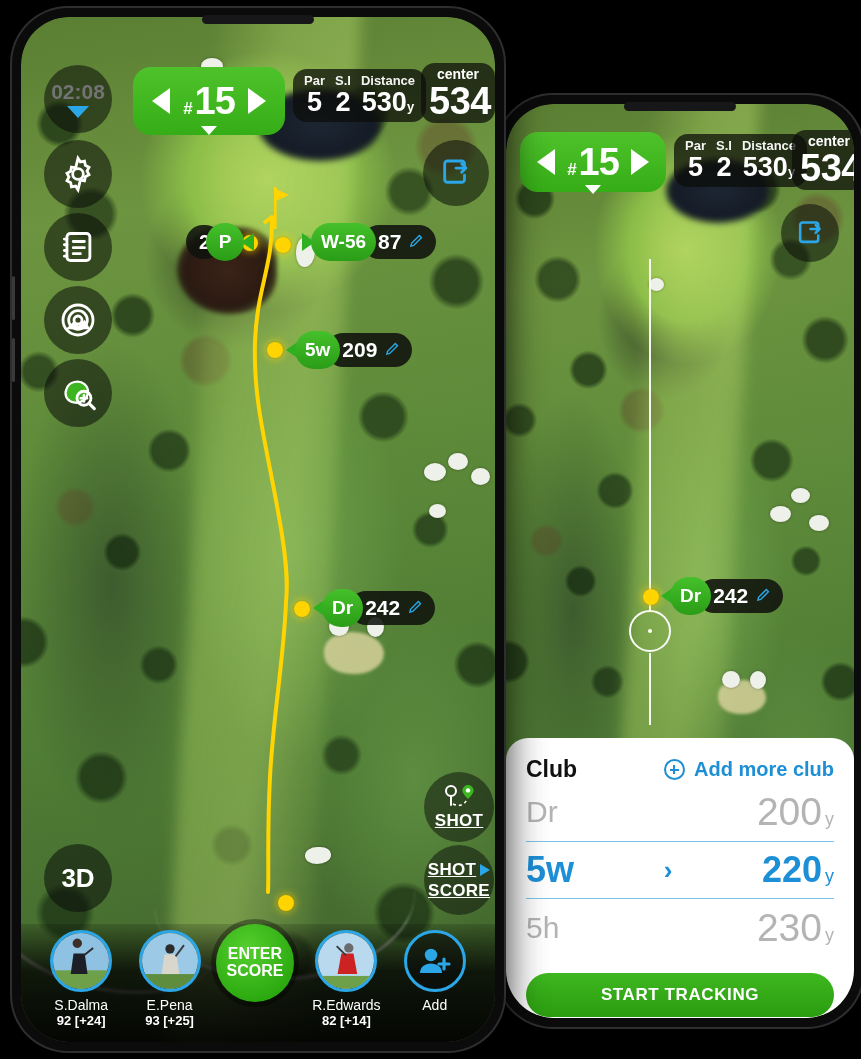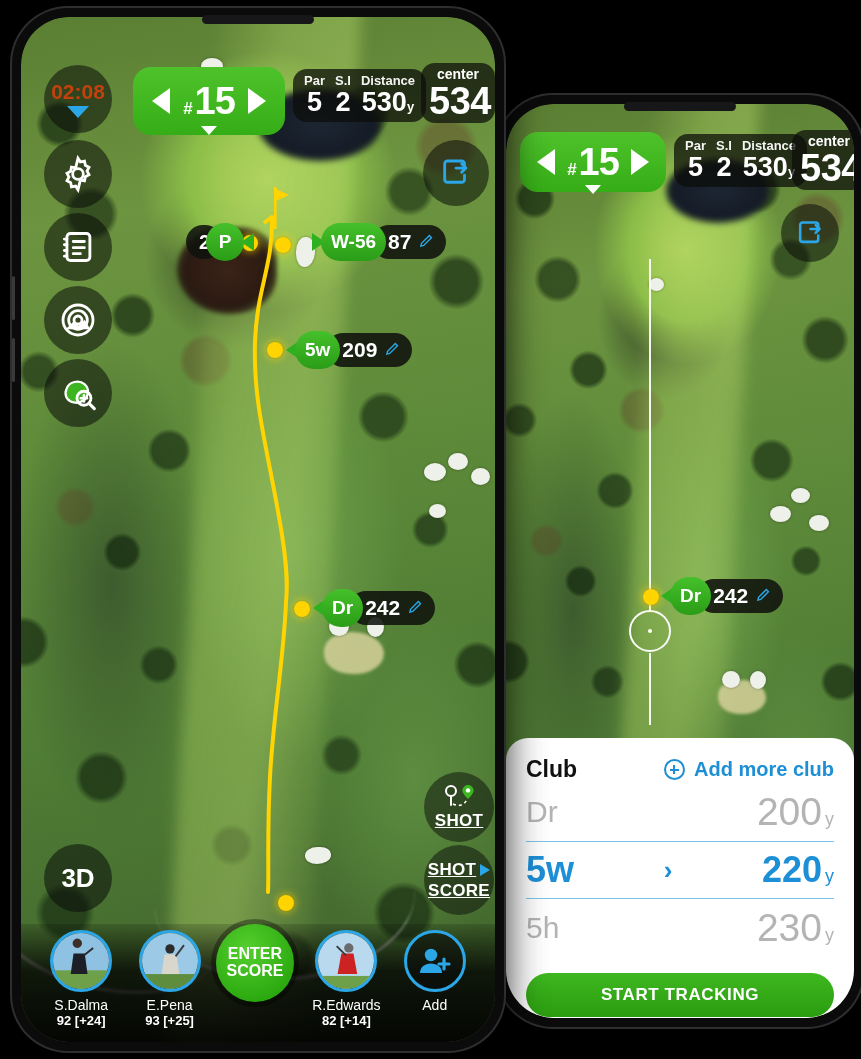--- a/index.html
+++ b/index.html
@@ -138,21 +138,21 @@
   .center-badge .lab { font-size: 14px; font-weight: 600; display:block; line-height:1.1; }
   .center-badge .val { font-size: 38px; font-weight: 700; line-height: 1; letter-spacing: -.5px; }
 
   
   .rbtn {
     position: absolute; border-radius: 50%;
     background: rgba(10,12,9,.55);
     display: flex; flex-direction: column; align-items: center; justify-content: center;
     color: #fff;
   }
-  .timer { font-size: 21px; font-weight: 700; color: #c2410c; line-height: 1; }
+  .timer { font-size: 21px; font-weight: 700; color: #737373; line-height: 1; }
   .timer-caret {
     width: 0; height: 0; margin-top: 4px;
     border-left: 11px solid transparent; border-right: 11px solid transparent;
     border-top: 12px solid #2ba7e8;
   }
   .lbl3d { font-size: 26px; font-weight: 600; }
 
   
   .stack-btn {
     position: absolute; border-radius: 50%; background: rgba(10,12,9,.5);
@@ -422,21 +422,21 @@
         <div class="node" style="left:254px;top:333px;"></div>
         <div class="node" style="left:281px;top:592px;"></div>
         <div class="node" style="left:265px;top:886px;"></div>
 
         <div class="marker" style="left:165px;top:207px;">
           <div class="mk-pre">2</div>
           <div class="mk-club">P</div>
           <div class="mk-tri" style="margin-right:0;margin-left:-3px;"></div>
         </div>
 
-        <div class="marker" style="left:291px;top:207px;">
+        <div class="marker" style="left:281px;top:207px;">
           <div class="mk-tri" style="transform:scaleX(-1);margin-right:-4px;"></div>
           <div class="mk-club">W-56</div>
           <div class="mk-body">
             <span class="mk-dist">87</span>
             <span class="pencil">
               <svg width="17" height="17" viewBox="0 0 24 24" fill="none" stroke="#2ba7e8" stroke-width="2">
                   <path d="M4 20l4-1 11-11-3-3L5 16l-1 4z"></path>
                 </svg>
             </span>
           </div>

